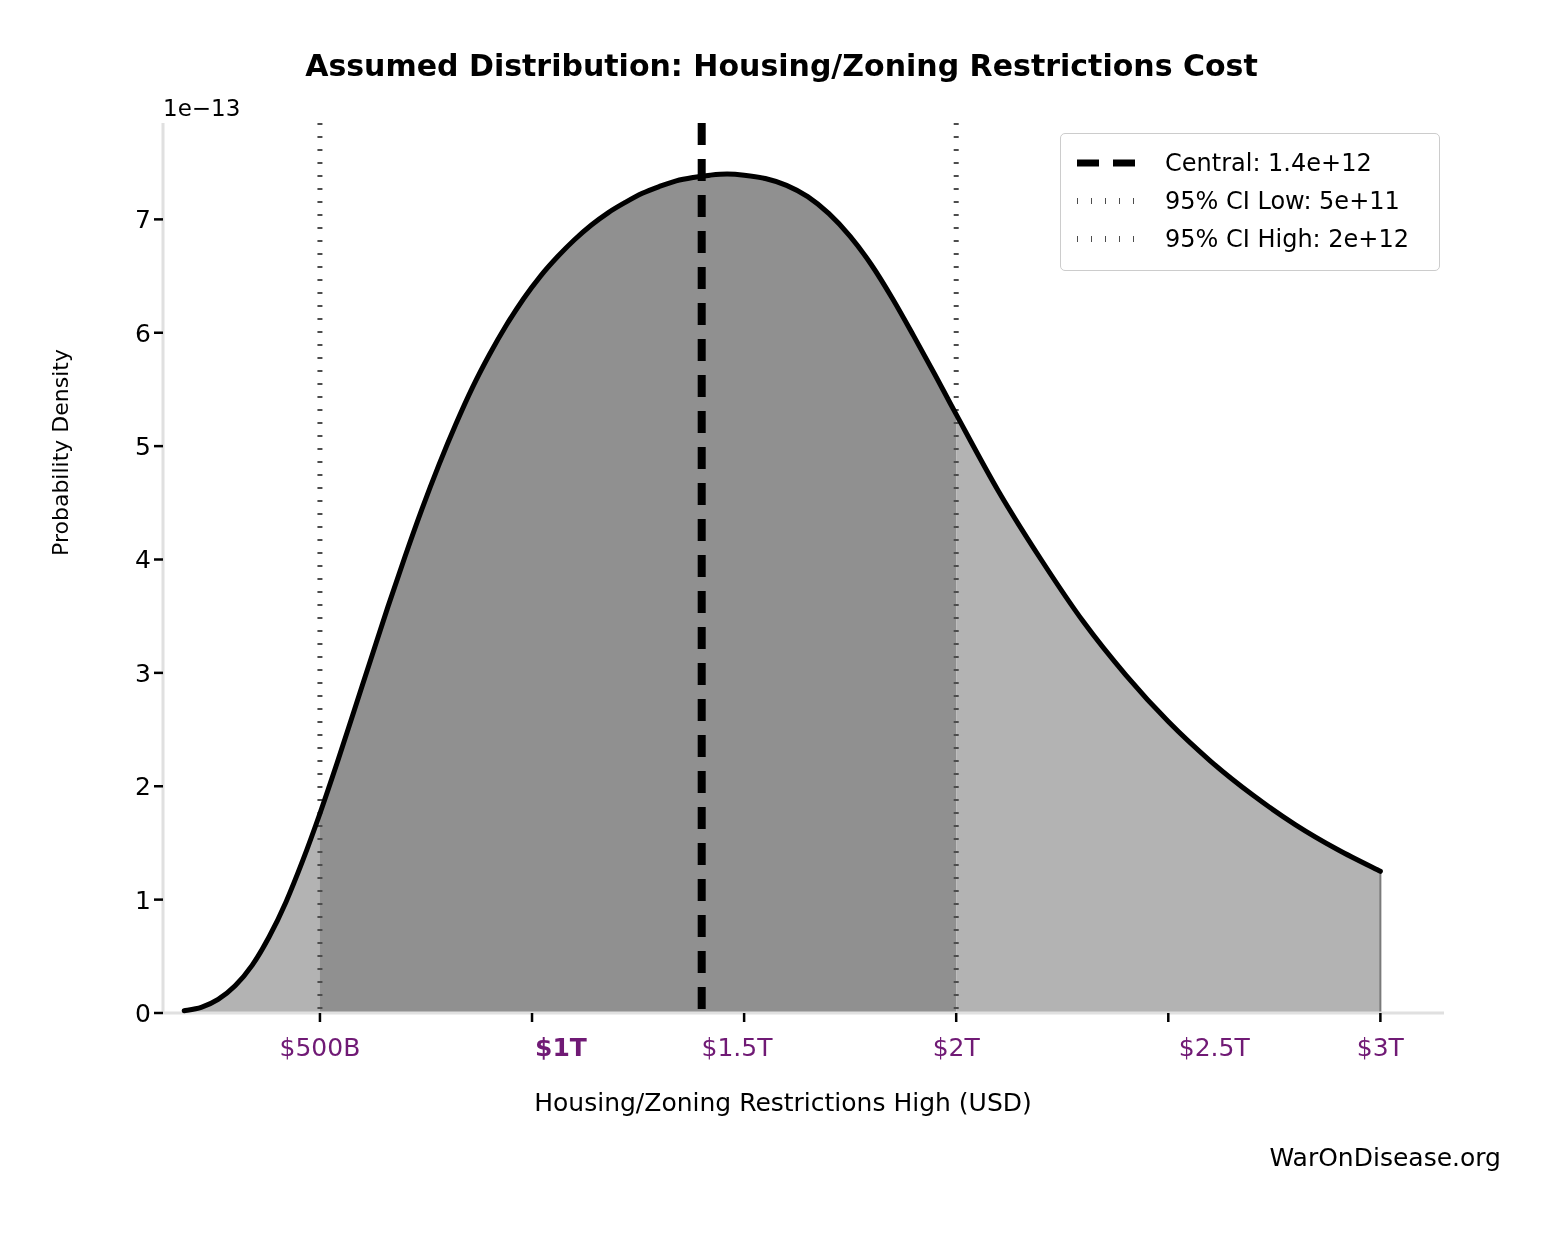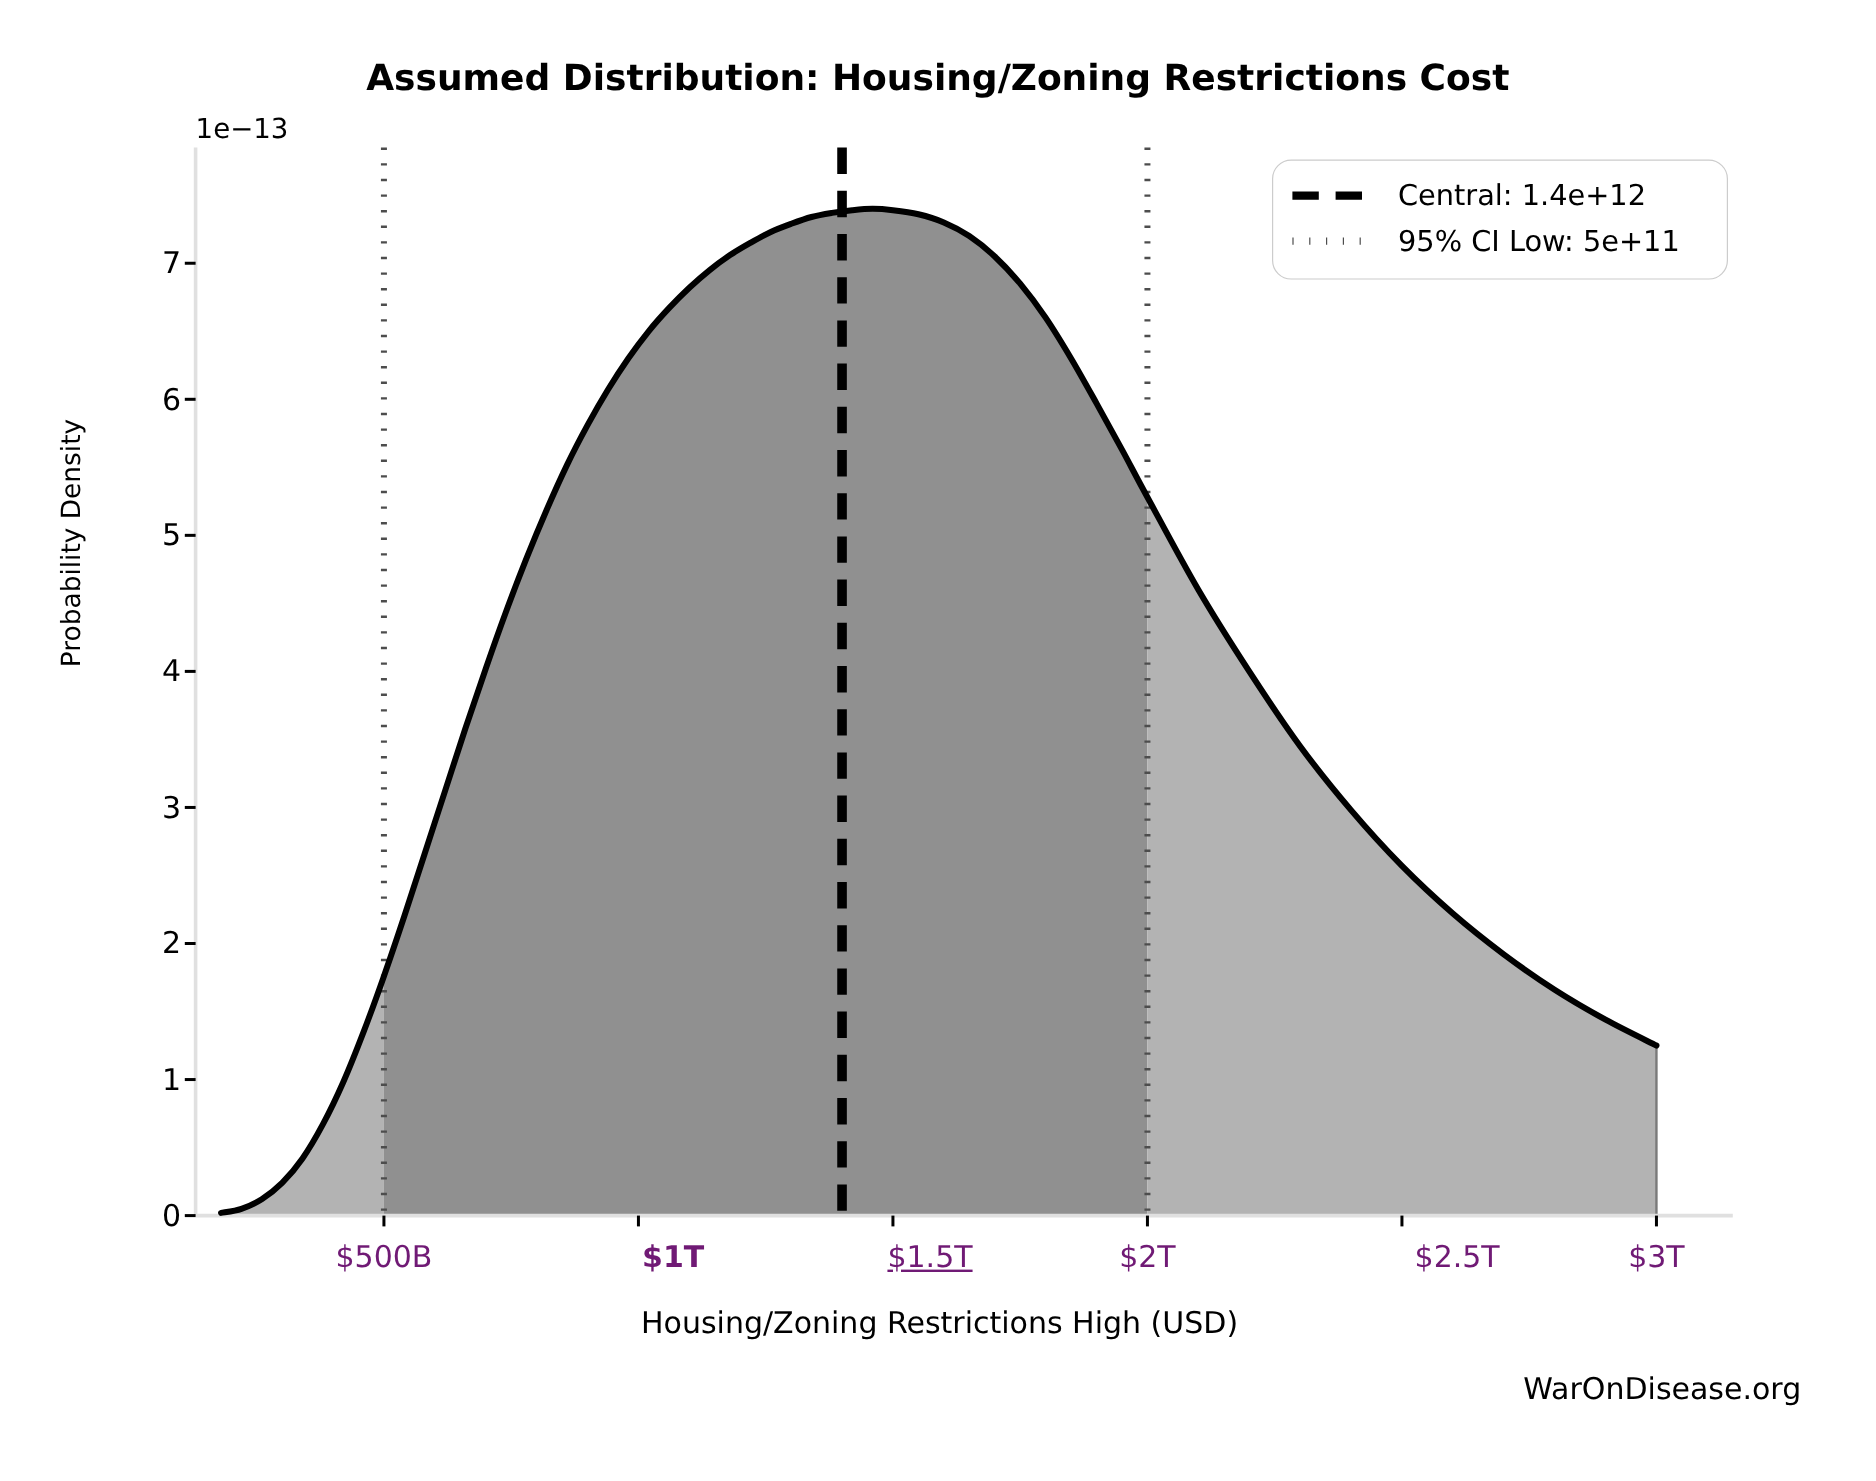--- a/index.html
+++ b/index.html
@@ -79,21 +79,21 @@
     white-space: nowrap;
     text-align: right;
   }
   .legend-box {
     position: absolute;
     left: 1060px;
     top: 133px;
     width: 380px;
     box-sizing: border-box;
     border: 1px solid #cccccc;
-    border-radius: 16px;
+    border-radius: 5px;
     background: #ffffff;
     padding: 10px 14px 12px 14px;
   }
   .legend-row {
     display: flex;
     align-items: center;
     height: 38px;
   }
   .legend-sample {
     width: 74px;
@@ -166,21 +166,21 @@
         <line x1="154" y1="559.4968152866243" x2="163" y2="559.4968152866243" stroke="#000000" stroke-width="2.5"></line>
         <line x1="154" y1="446.12101910828017" x2="163" y2="446.12101910828017" stroke="#000000" stroke-width="2.5"></line>
         <line x1="154" y1="332.7452229299363" x2="163" y2="332.7452229299363" stroke="#000000" stroke-width="2.5"></line>
         <line x1="154" y1="219.3694267515923" x2="163" y2="219.3694267515923" stroke="#000000" stroke-width="2.5"></line>
       </g>
     </svg>
 
   <div id="xticks">
       <div class="xtick-label" style="left: 319.944px;">$500B</div>
       <div class="xtick-label" style="left: 561px; font-weight: bold;">$1T</div>
-      <div class="xtick-label" style="left: 775px; text-decoration: underline;">$1.5T</div>
+      <div class="xtick-label" style="left: 737px;">$1.5T</div>
       <div class="xtick-label" style="left: 956.202px;">$2T</div>
       <div class="xtick-label" style="left: 1168.29px; margin-left: 46px;">$2.5T</div>
       <div class="xtick-label" style="left: 1380.37px;">$3T</div>
     </div>
   <div id="yticks">
       <div class="ytick-label" style="top: 1013px;">0</div>
       <div class="ytick-label" style="top: 899.624px;">1</div>
       <div class="ytick-label" style="top: 786.248px;">2</div>
       <div class="ytick-label" style="top: 672.873px;">3</div>
       <div class="ytick-label" style="top: 559.497px;">4</div>
@@ -195,17 +195,23 @@
         <line x1="2" y1="8" x2="72" y2="8" stroke="#000000" stroke-width="7" stroke-dasharray="22,14"></line>
       </svg>
       <span class="legend-text">Central: 1.4e+12</span>
     </div>
     <div class="legend-row">
       <svg class="legend-sample" viewBox="0 0 74 16">
         <line x1="2" y1="8" x2="72" y2="8" stroke="#4d4d4d" stroke-width="6" stroke-dasharray="1,13" stroke-linecap="butt"></line>
       </svg>
       <span class="legend-text">95% CI Low: 5e+11</span>
     </div>
+    <div class="legend-row">
+      <svg class="legend-sample" viewBox="0 0 74 16">
+        <line x1="2" y1="8" x2="72" y2="8" stroke="#4d4d4d" stroke-width="6" stroke-dasharray="1,13" stroke-linecap="butt"></line>
+      </svg>
+      <span class="legend-text">95% CI High: 2e+12</span>
+    </div>
   </div>
 
   <div class="footer">WarOnDisease.org</div>
 
 </div>
 
 </body></html>

